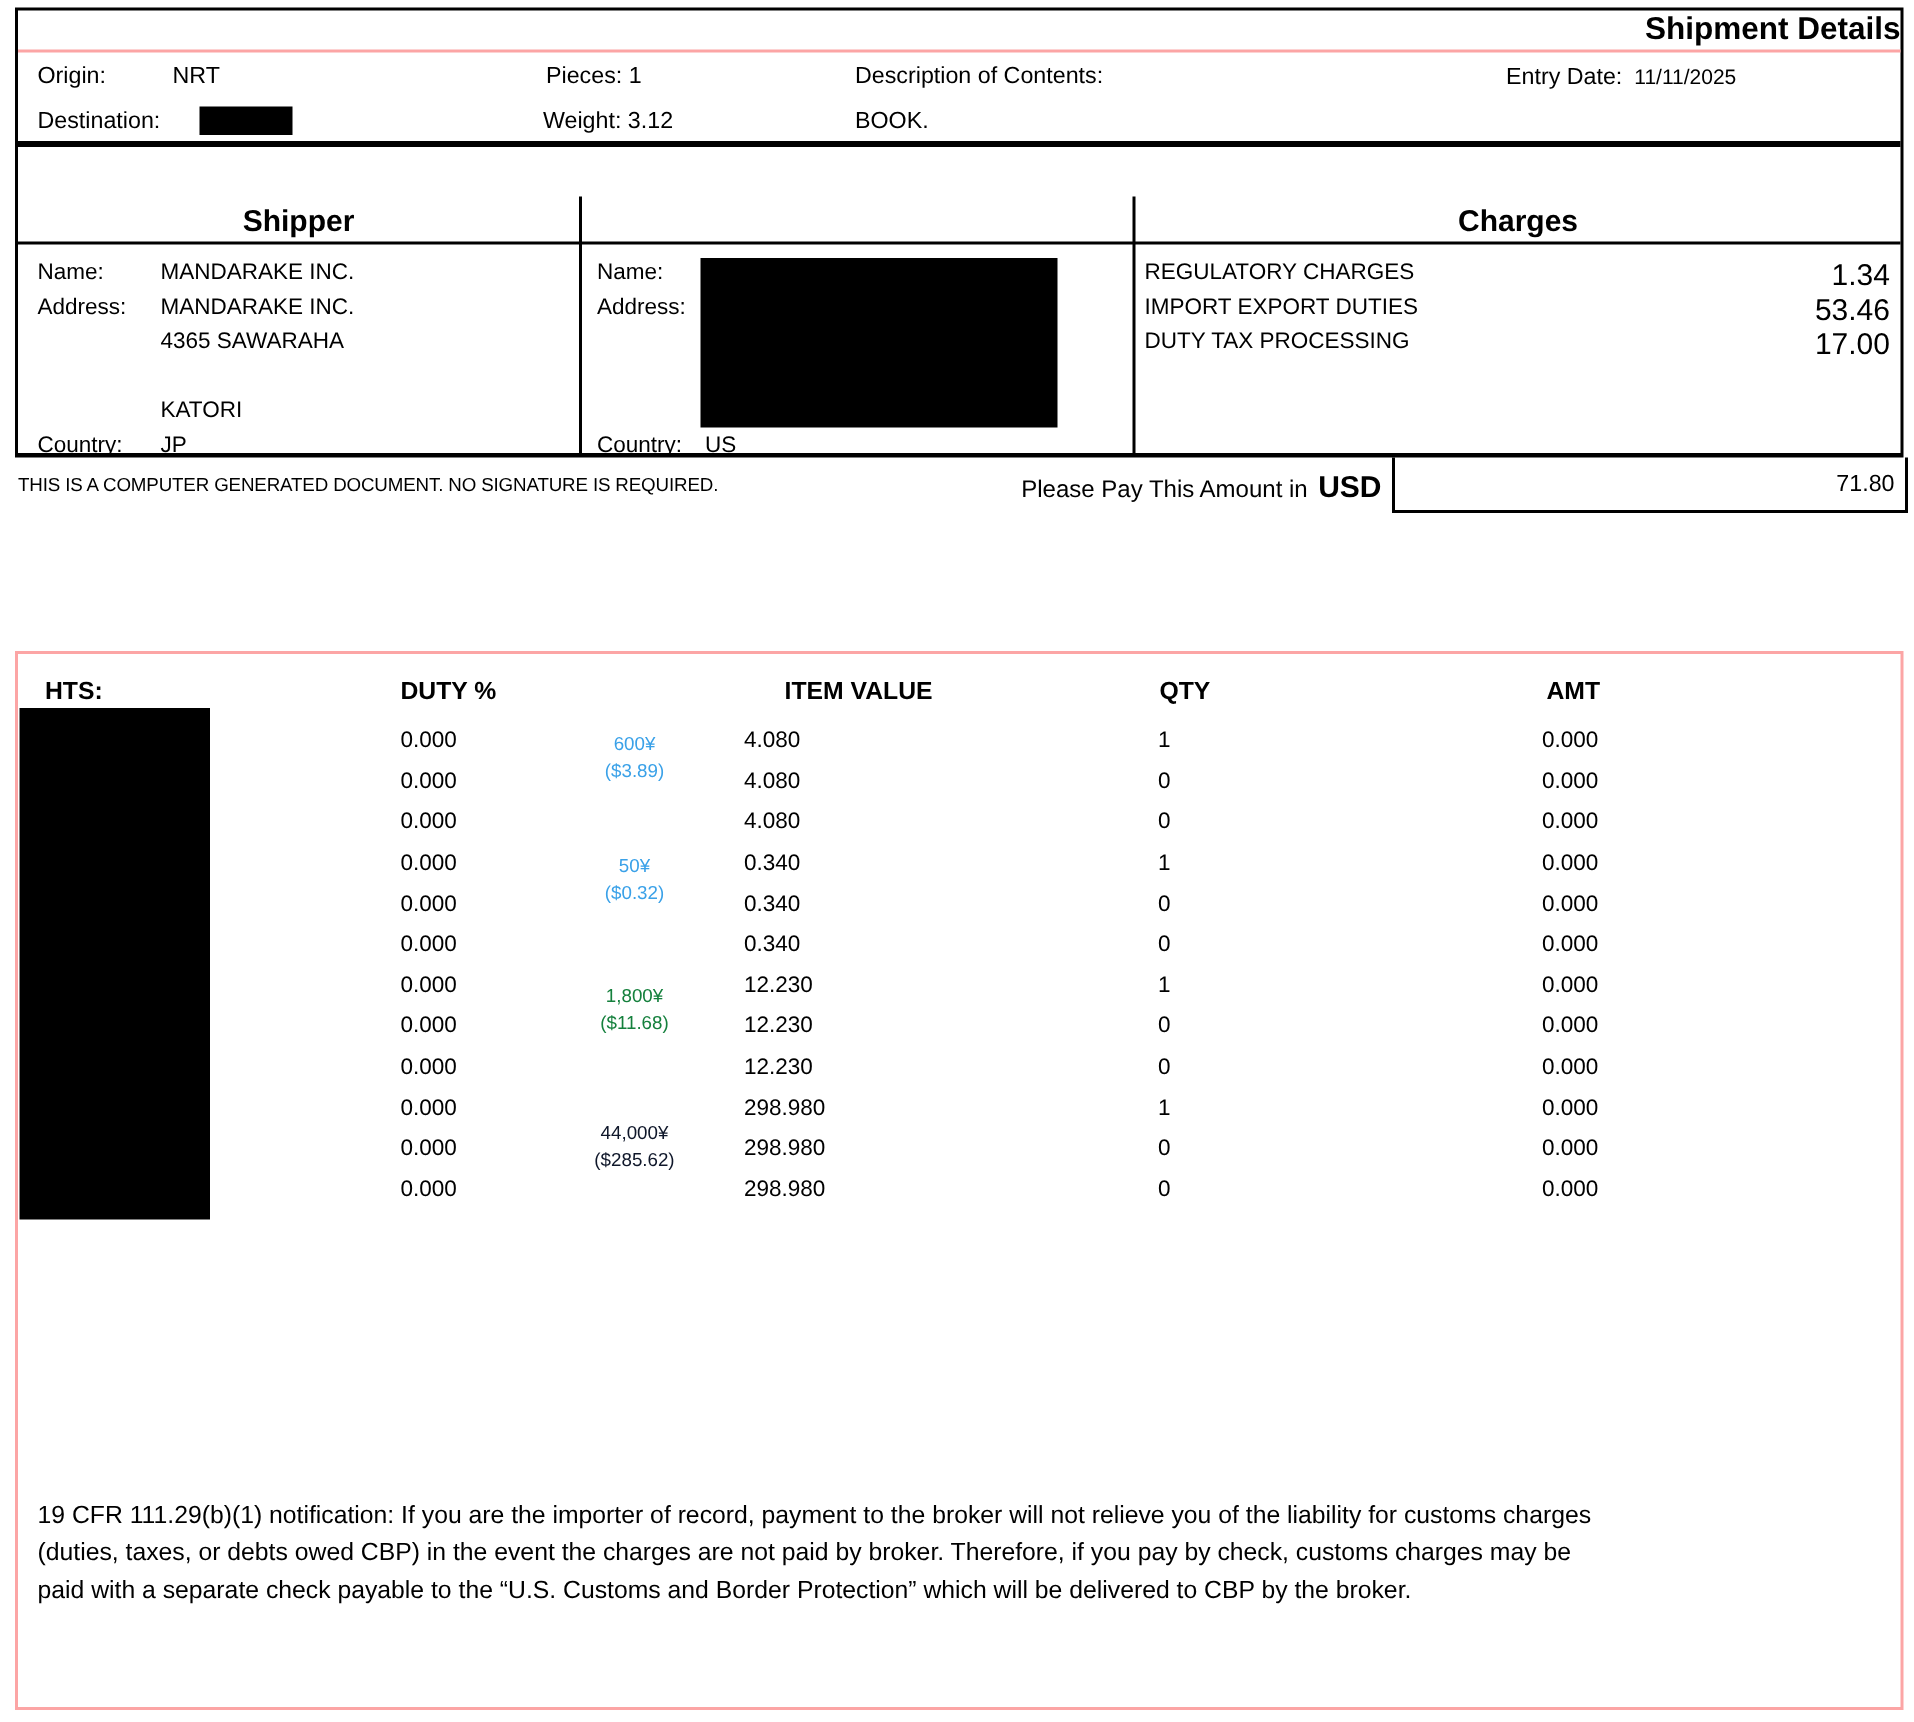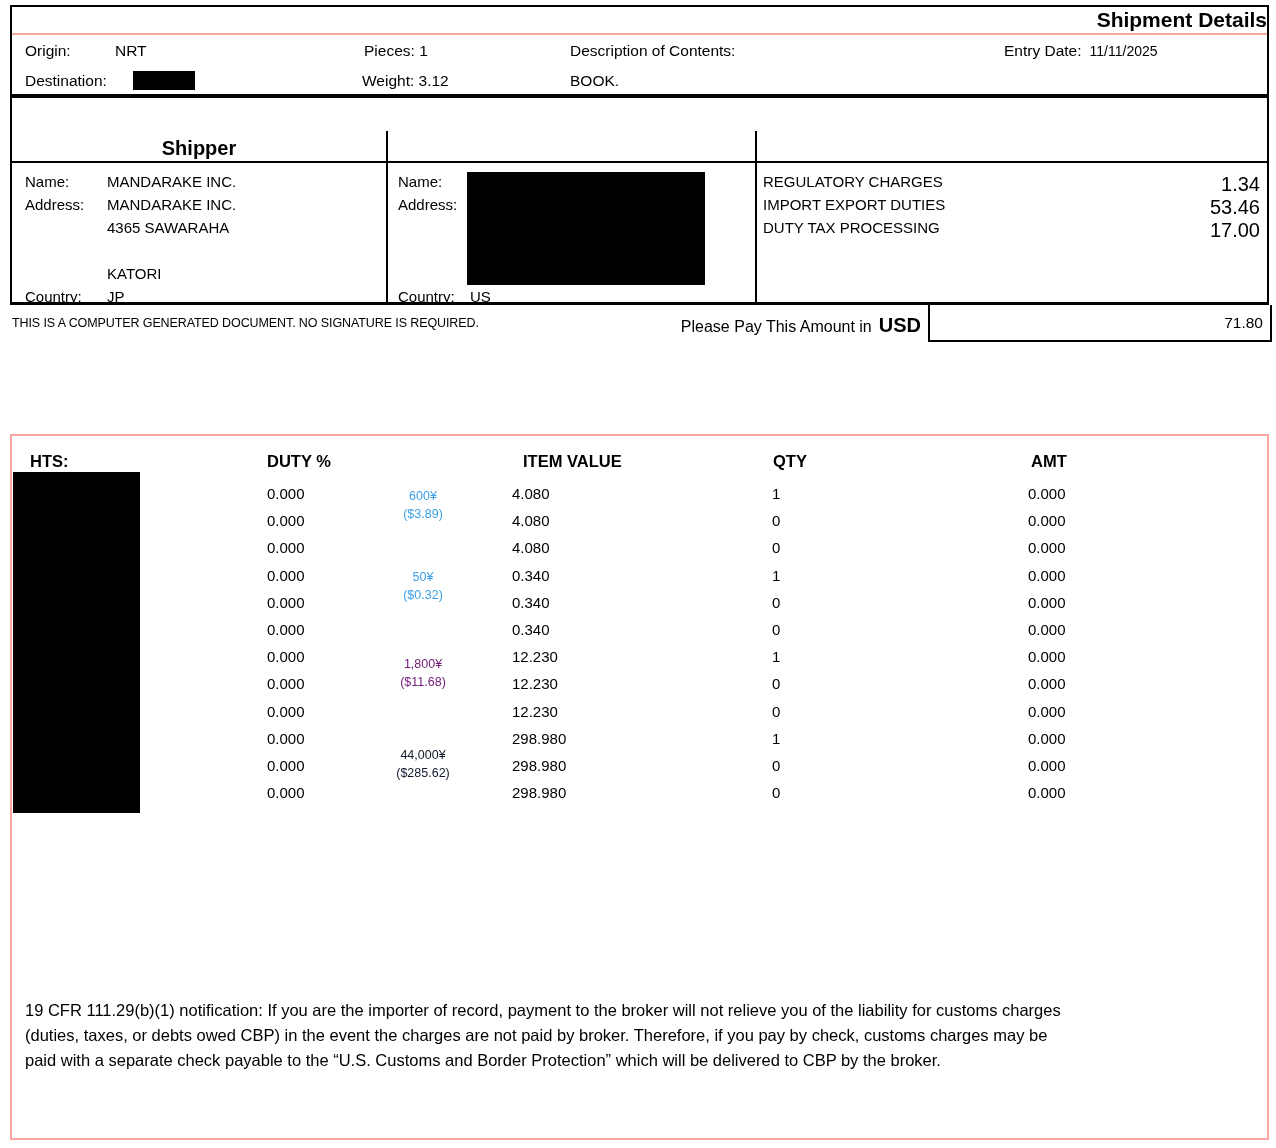--- a/index.html
+++ b/index.html
@@ -64,21 +64,21 @@
   .th { position:absolute; top:16px; font-weight:bold; font-size:16.5px; white-space:nowrap; }
   .th-hts  { left:18px; }
   .th-duty { left:255px; }
   .th-ival { left:511px; }
   .th-qty  { left:761px; }
   .th-amt  { left:1019px; }
   .t-rows { position:absolute; left:0; top:49px; width:100%; }
   .trow { position:relative; height:27.2px; }
   .tc { position:absolute; top:0; font-size:15px; white-space:nowrap; }
   .tc-duty { left:255px; }
-  .tc-ival { left:500px; }
+  .tc-ival { left:484px; }
   .tc-qty  { left:760px; }
   .tc-amt  { left:1016px; }
   .yen {
     position:absolute; left:341px; width:140px; text-align:center;
     font-size:12.5px; line-height:18px; white-space:nowrap;
   }
   .notif {
     position:absolute; left:13px; top:562px; font-size:16.5px; line-height:25px;
     white-space:nowrap;
   }
@@ -99,20 +99,21 @@
     <span class="t shiprow" style="left:350px;top:65px">Weight: 3.12</span>
     <span class="t shiprow" style="left:558px;top:35px">Description of Contents:</span>
     <span class="t shiprow" style="left:558px;top:65px">BOOK.</span>
     <span class="t shiprow" style="left:992px;top:35px">
       <span>Entry Date:</span><span class="entry-date-val">11/11/2025</span>
     </span>
 
     <div class="sep-thick"></div>
 
     <div class="colhdr" style="left:0;width:374px">Shipper</div>
+    <div class="colhdr" style="left:745px;width:510px">Charges</div>
     <div class="hdr-underline"></div>
     <div class="vdiv" style="left:374px"></div>
     <div class="vdiv" style="left:743px"></div>
 
     <span class="t" style="left:13px;top:166px">Name:</span>
     <span class="t" style="left:95px;top:166px">MANDARAKE INC.</span>
     <span class="t" style="left:13px;top:189px">Address:</span>
     <span class="t" style="left:95px;top:189px">MANDARAKE INC.</span>
     <span class="t" style="left:95px;top:212px">4365 SAWARAHA</span>
     <span class="t" style="left:95px;top:235px"></span>
@@ -227,21 +228,21 @@
       </div>
     <div>
         <div class="yen" style="top: 51px; color: rgb(58, 161, 232);">
           <div>600¥</div>
           <div>($3.89)</div>
         </div>
         <div class="yen" style="top: 132px; color: rgb(58, 161, 232);">
           <div>50¥</div>
           <div>($0.32)</div>
         </div>
-        <div class="yen" style="top: 219px; color: #701a75;">
+        <div class="yen" style="top: 219px; color: #15803d;">
           <div>1,800¥</div>
           <div>($11.68)</div>
         </div>
         <div class="yen" style="top: 310px; color: #0f172a;">
           <div>44,000¥</div>
           <div>($285.62)</div>
         </div>
       </div>
 
     <div class="notif">

